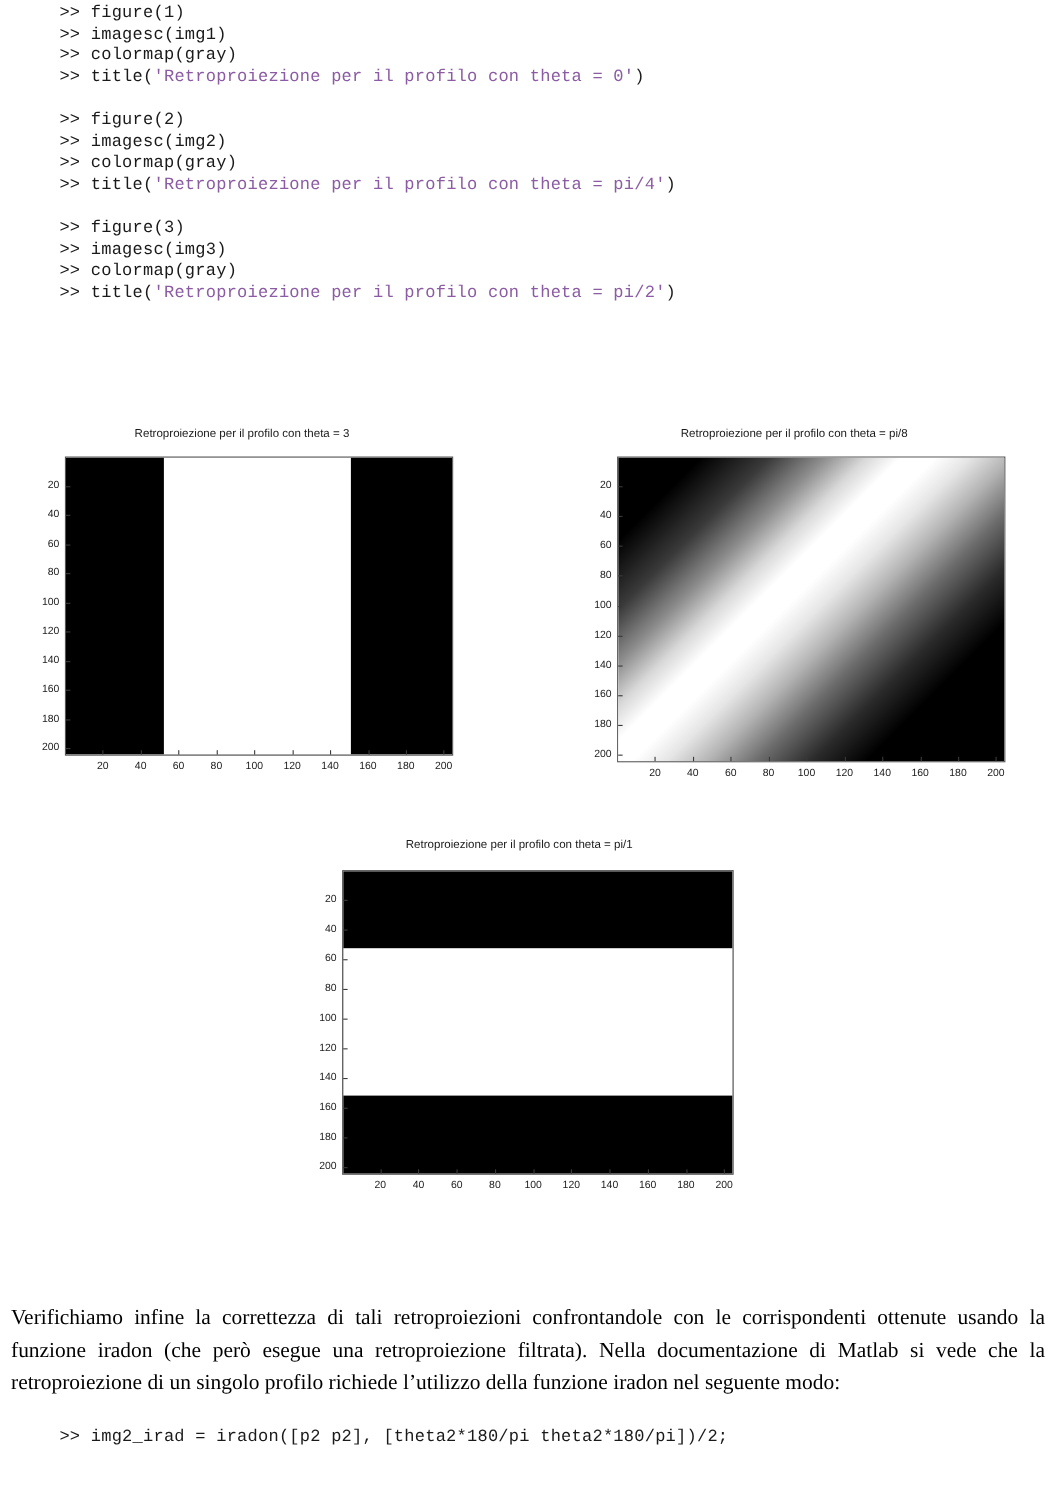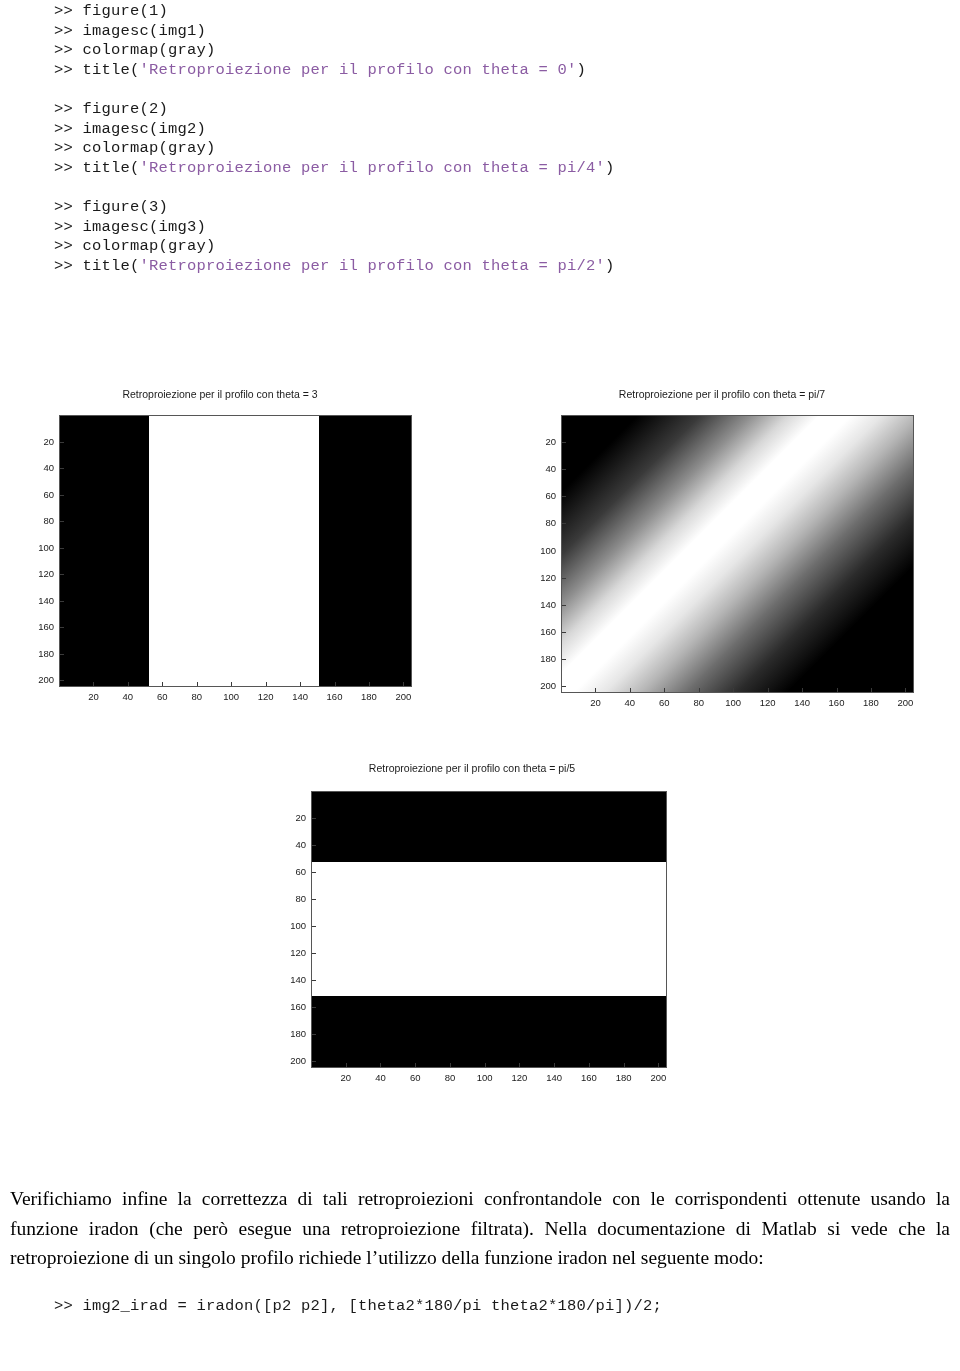--- a/index.html
+++ b/index.html
@@ -193,21 +193,21 @@
       <div class="ticklabel xlab" style="left: 298.512px; width: 32px; top: 303px;">160</div>
       <div class="tick tick-x" style="left: 314.512px; top: 294px;"></div>
       <div class="ticklabel xlab" style="left: 332.951px; width: 32px; top: 303px;">180</div>
       <div class="tick tick-x" style="left: 348.951px; top: 294px;"></div>
       <div class="ticklabel xlab" style="left: 367.39px; width: 32px; top: 303px;">200</div>
       <div class="tick tick-x" style="left: 383.39px; top: 294px;"></div>
     </div>
 </div>
 
 <div class="figure" id="fig2" style="left:522px; top:388px; width:400px; height:315px;">
-  <div class="fig-title" style="top:0px;">Retroproiezione per il profilo con theta = pi/7</div>
+  <div class="fig-title" style="top:0px;">Retroproiezione per il profilo con theta = pi/8</div>
   <div class="axes" id="fig2-axes" style="left:39px; top:27px; width:353px; height:278px;">
     <div class="axes-canvas" id="fig2-canvas"></div>
   </div>
   <div id="fig2-yticks">
       <div class="ticklabel ylab" style="left: 6px; width: 28px; top: 48.122px;">20</div>
       <div class="tick tick-y" style="left: 40px; top: 54.122px;"></div>
       <div class="ticklabel ylab" style="left: 6px; width: 28px; top: 75.2439px;">40</div>
       <div class="tick tick-y" style="left: 40px; top: 81.2439px;"></div>
       <div class="ticklabel ylab" style="left: 6px; width: 28px; top: 102.366px;">60</div>
       <div class="tick tick-y" style="left: 40px; top: 108.366px;"></div>
@@ -244,21 +244,21 @@
       <div class="ticklabel xlab" style="left: 298.512px; width: 32px; top: 309px;">160</div>
       <div class="tick tick-x" style="left: 314.512px; top: 300px;"></div>
       <div class="ticklabel xlab" style="left: 332.951px; width: 32px; top: 309px;">180</div>
       <div class="tick tick-x" style="left: 348.951px; top: 300px;"></div>
       <div class="ticklabel xlab" style="left: 367.39px; width: 32px; top: 309px;">200</div>
       <div class="tick tick-x" style="left: 383.39px; top: 300px;"></div>
     </div>
 </div>
 
 <div class="figure" id="fig3" style="left:272px; top:762px; width:400px; height:325px;">
-  <div class="fig-title" style="top:0px;">Retroproiezione per il profilo con theta = pi/5</div>
+  <div class="fig-title" style="top:0px;">Retroproiezione per il profilo con theta = pi/1</div>
   <div class="axes" id="fig3-axes" style="left:39px; top:29px; width:356px; height:277px;">
     <div class="axes-canvas" id="fig3-canvas">
       <div id="fig3-band" style="top: 25.3659%; height: 48.7805%;"></div>
     </div>
   </div>
   <div id="fig3-yticks">
       <div class="ticklabel ylab" style="left: 6px; width: 28px; top: 50.0244px;">20</div>
       <div class="tick tick-y" style="left: 40px; top: 56.0244px;"></div>
       <div class="ticklabel ylab" style="left: 6px; width: 28px; top: 77.0488px;">40</div>
       <div class="tick tick-y" style="left: 40px; top: 83.0488px;"></div>

